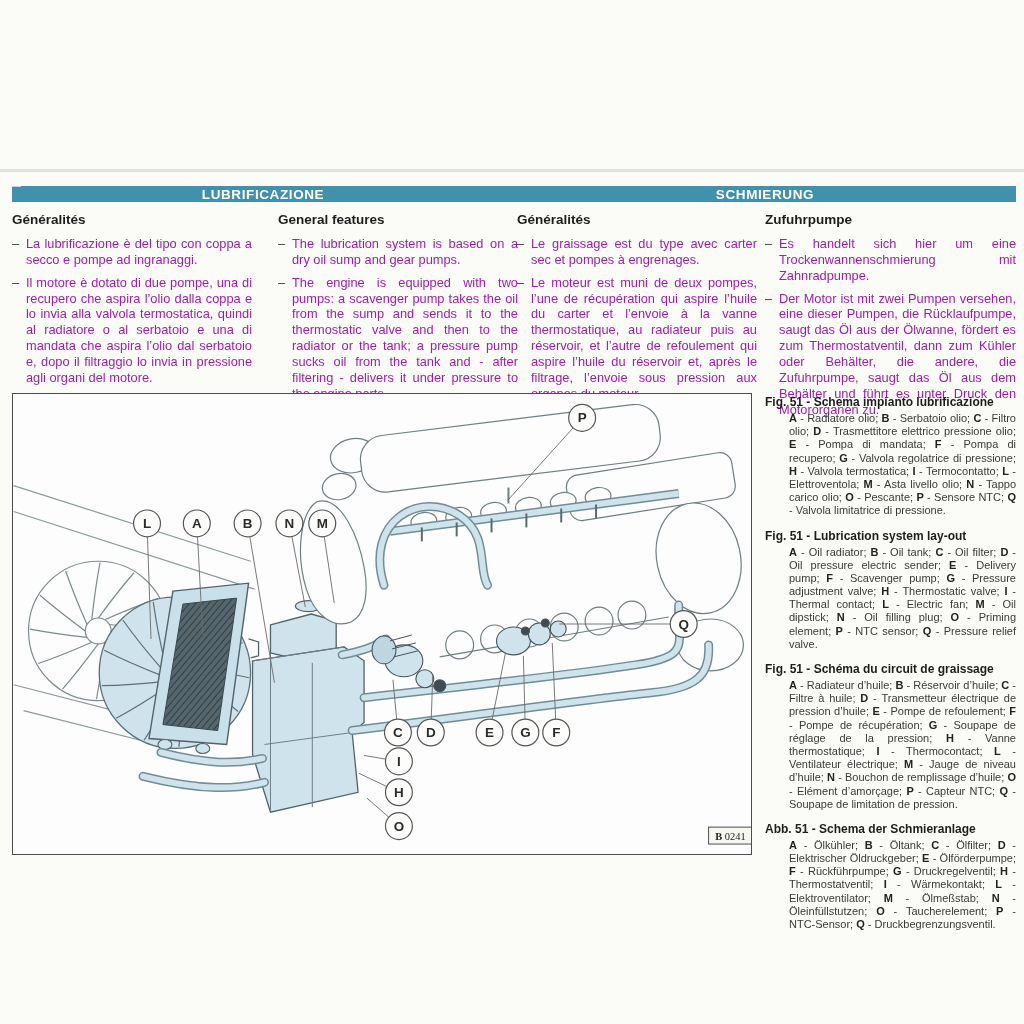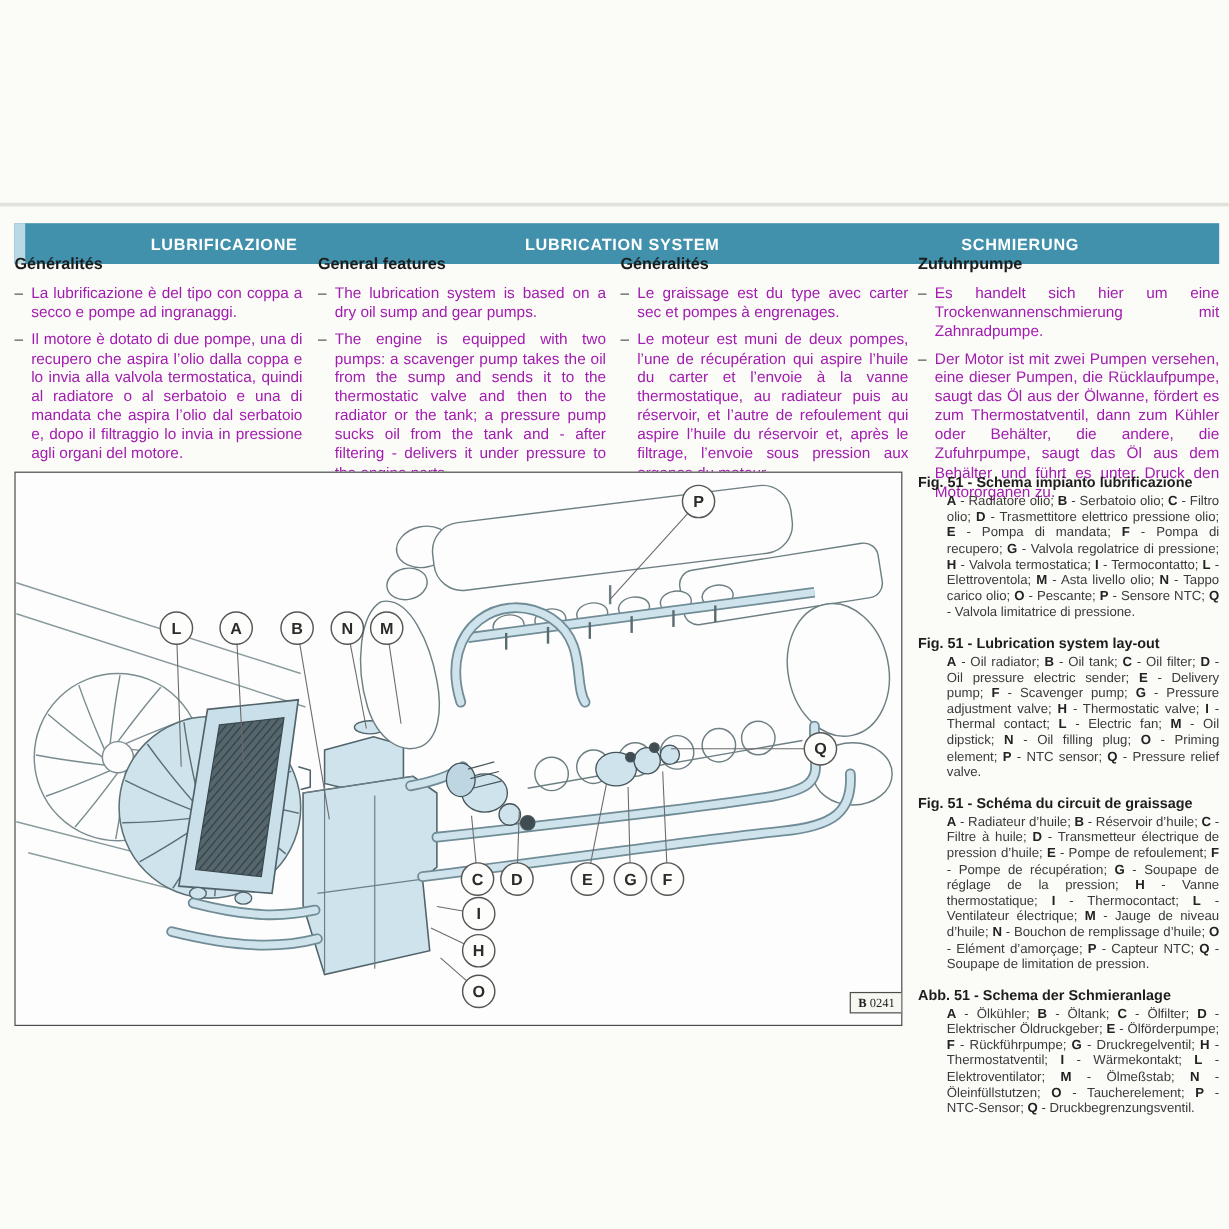--- a/index.html
+++ b/index.html
@@ -1,26 +1,26 @@
 <!DOCTYPE html>
 <html><head>
 <meta charset="utf-8">
 <style>
   html,body{margin:0;padding:0;width:1024px;height:1024px;background:#fbfbf8;overflow:hidden;
     font-family:"Liberation Sans",sans-serif;color:#333;}
   .page{position:absolute;inset:0;}
   .top-rule{position:absolute;left:0;top:169px;width:1024px;height:3px;background:#e2e2dc;}
-  .bar{position:absolute;left:12px;top:186px;width:1004px;height:34px;display:flex;}
+  .bar{position:absolute;left:12px;top:186px;width:1004px;height:16px;display:flex;flex-direction:column;}
   .bar-accent{width:9px;height:100%;}
   .bar-main{flex:1;display:flex;}
   .bar-cell{flex:1;display:flex;align-items:center;justify-content:center;
     color:#fff;font-weight:bold;font-size:13.5px;letter-spacing:.6px;}
   .col{position:absolute;top:212px;}
   .c1{left:12px;width:240px;}
-  .c2{left:265px;width:240px;}
+  .c2{left:278px;width:240px;}
   .c3{left:517px;width:240px;}
   .c4{left:765px;width:251px;}
   .col-heading{font-weight:bold;font-size:13.5px;color:#1d1d1d;margin-bottom:9px;}
   .bullet{display:flex;margin-bottom:7px;}
   .dash{width:14px;flex:none;font-size:12.8px;color:#3a3a3a;}
   .btext{flex:1;font-size:12.8px;line-height:1.24;text-align:justify;color:#a21caf;}
   .fig-box{position:absolute;left:12px;top:393px;width:740px;height:462px;
     border:1.5px solid #4c4c4c;background:#fcfdfc;box-sizing:border-box;}
   .fig-box svg{display:block;width:100%;height:100%;}
   .captions{position:absolute;left:765px;top:395px;width:251px;}
@@ -33,21 +33,20 @@
 <body>
 
 <div class="page">
 
   <div class="top-rule"></div>
 
   <div class="bar" style="background:#4191ac;">
     <div class="bar-accent" style="background:#b9d9e4;"></div>
     <div class="bar-main">
       <div class="bar-cell">LUBRIFICAZIONE</div>
-      <div class="bar-cell">LUBRICATION SYSTEM</div>
       <div class="bar-cell">SCHMIERUNG</div>
     </div>
   </div>
 
   <div class="col c1">
     <div class="col-heading">Généralités</div>
     <div class="bullet">
       <span class="dash">–</span>
       <div class="btext">La lubrificazione è del tipo con coppa a secco e pompe ad ingranaggi.</div>
     </div>

